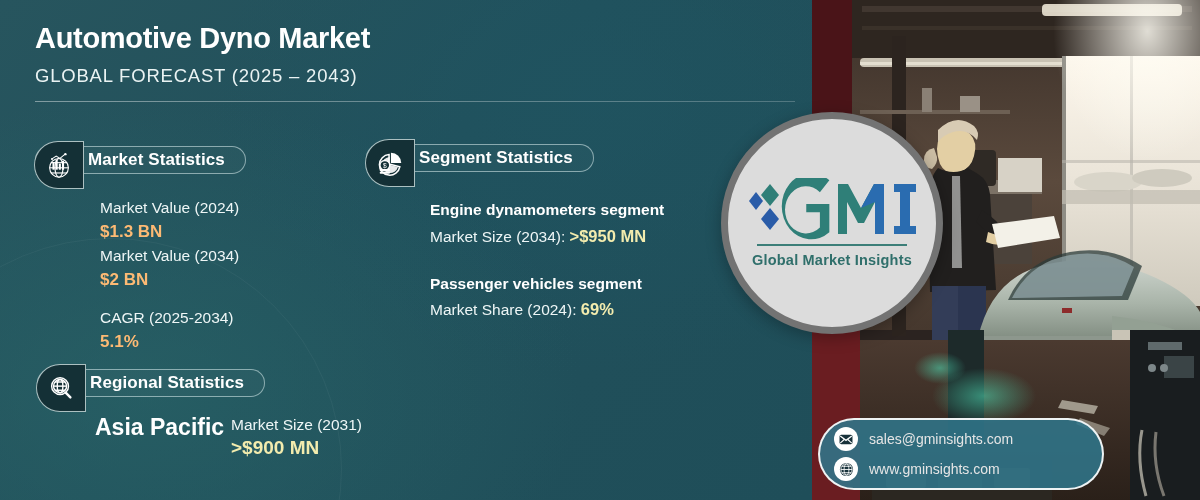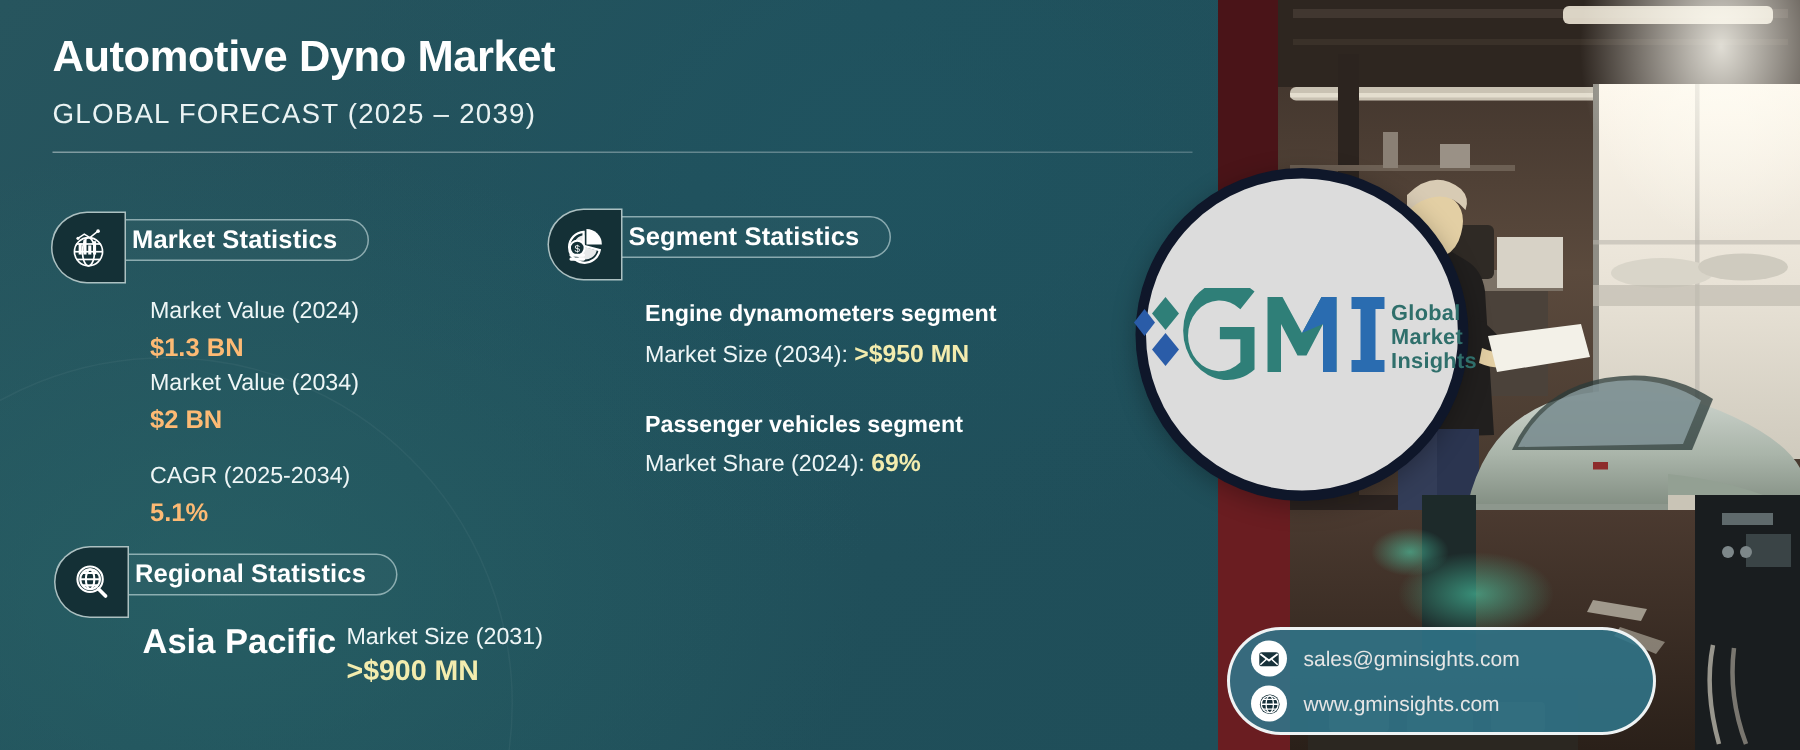--- a/index.html
+++ b/index.html
@@ -110,27 +110,27 @@
   .photo {
     position:absolute; left:812px; top:0;
     width:388px; height:500px;
     overflow:hidden;
     background:#2b2320;
   }
   .photo-art { position:absolute; inset:0; }
 
   
   .logo-circle {
-    position:absolute; left:757px; top:112px;
+    position:absolute; left:721px; top:112px;
     width:222px; height:222px;
     border-radius:50%;
     background:#dcdcdc;
-    border:7px solid #0f172a;
+    border:7px solid #737373;
     box-shadow:0 4px 16px rgba(0,0,0,0.28);
-    display:flex; flex-direction:row;
+    display:flex; flex-direction:column;
     align-items:center; justify-content:center;
     z-index:5;
   }
   .logo-mark { display:flex; align-items:center; }
   .logo-tagline {
     margin-top:3px;
     font-size:14.5px; font-weight:bold; color:#2f6f6b;
     letter-spacing:0.2px;
   }
   .logo-rule {
@@ -159,21 +159,21 @@
 </style>
 </head>
 <body>
 
 <div class="infographic">
 
   <div class="left-panel"></div>
 
   <div class="header">
     <div class="main-title">Automotive Dyno Market</div>
-    <div class="sub-title">GLOBAL FORECAST (2025 – 2039)</div>
+    <div class="sub-title">GLOBAL FORECAST (2025 – 2043)</div>
   </div>
   <div class="divider"></div>
 
   <div class="sec-head" style="left:35px; top:146px;">
     <div class="pill">
       <div class="badge">
         <svg width="30" height="30" viewBox="0 0 32 32">
           <g fill="none" stroke="#ffffff" stroke-width="1.2">
             <circle cx="16" cy="19" r="10"></circle>
             <ellipse cx="16" cy="19" rx="4.3" ry="10"></ellipse>

